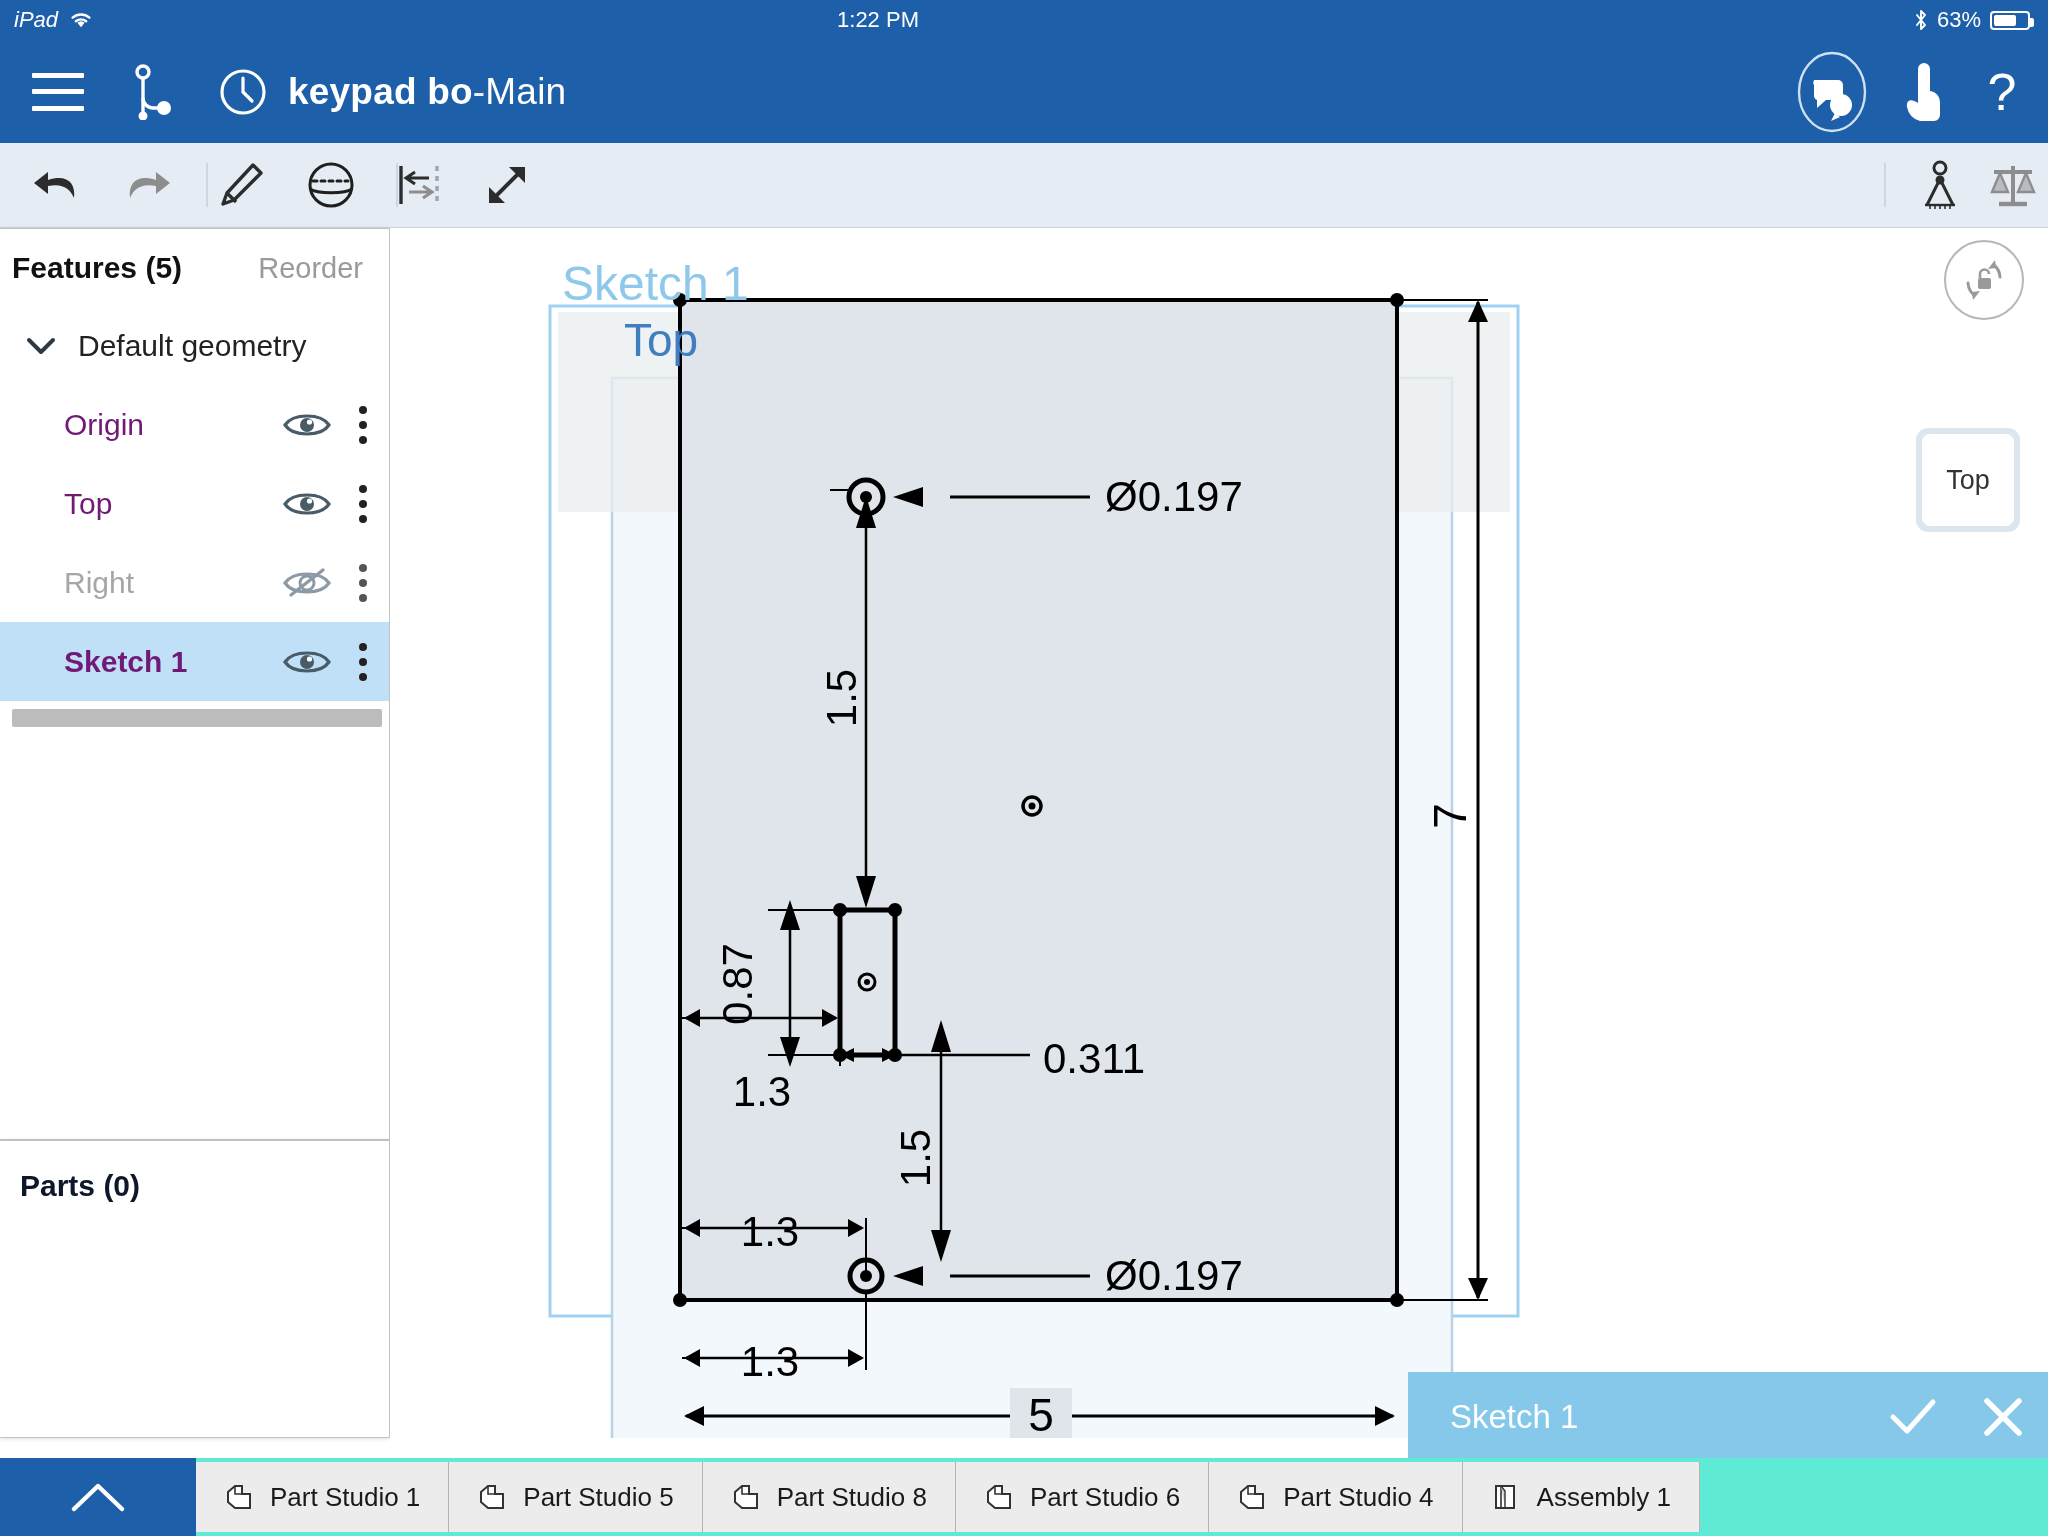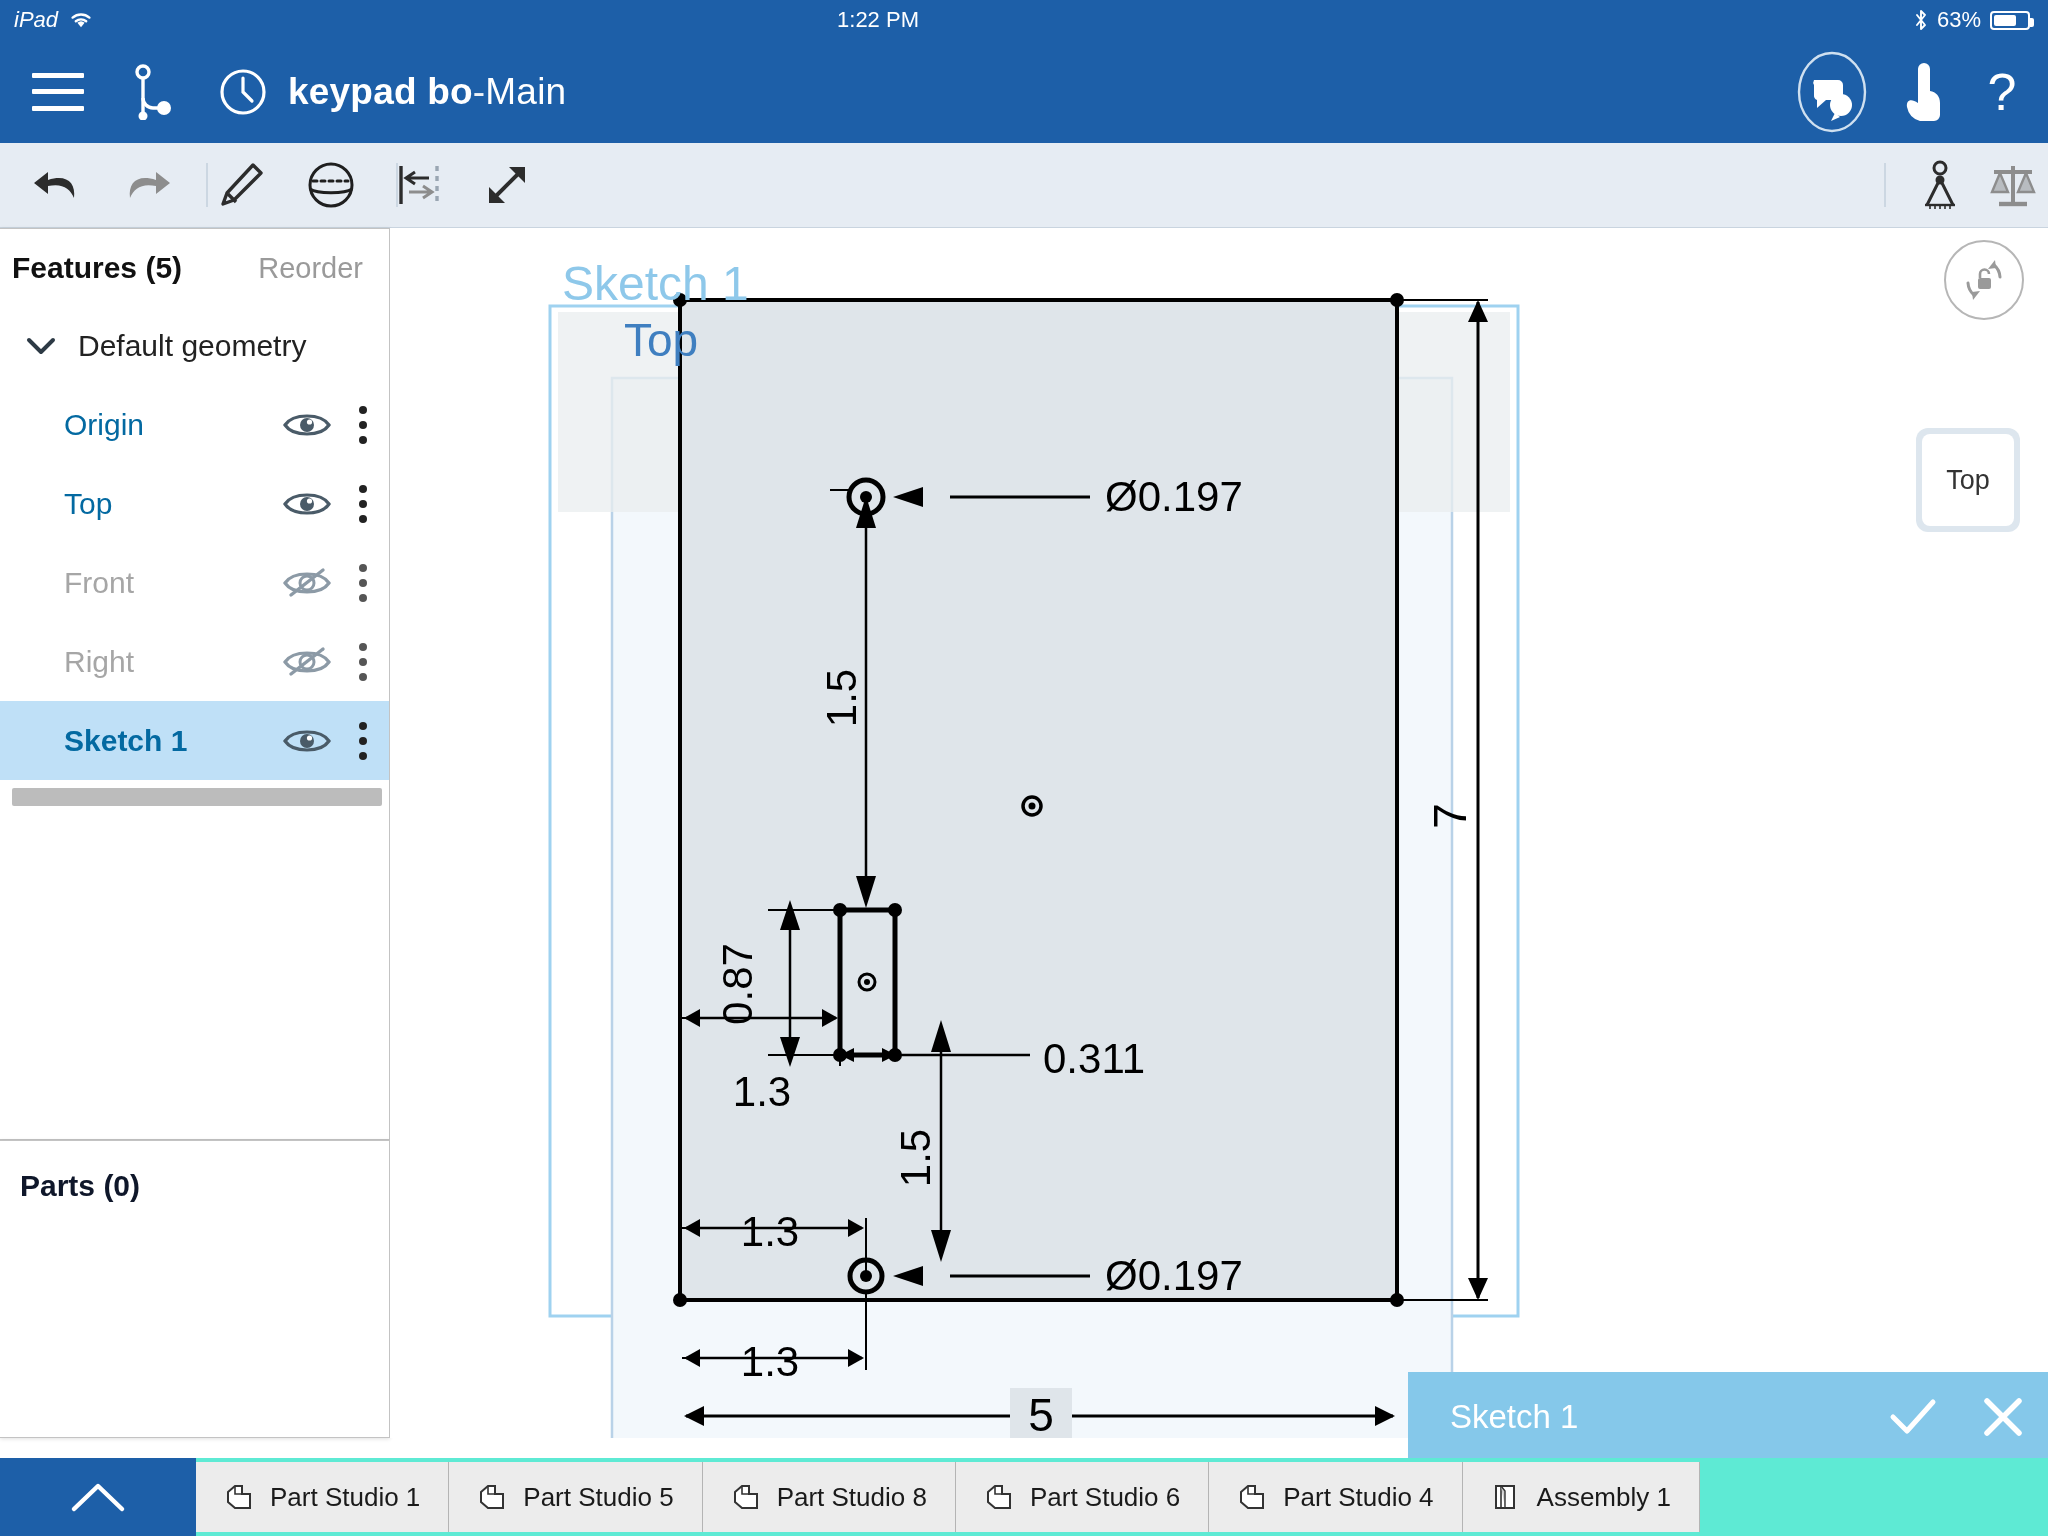--- a/index.html
+++ b/index.html
@@ -66,21 +66,21 @@
   #features-title{font-size:30px;font-weight:700;color:#111;}
   #reorder-btn{font-size:29px;color:#9a9a9a;}
   .grp-row{display:flex;align-items:center;height:78px;padding-left:26px;}
   .chev{width:30px;height:30px;margin-right:22px;display:flex;align-items:center;justify-content:center;}
   .grp-label{font-size:30px;color:#222;}
   .feat-row{
     display:flex;align-items:center;height:79px;padding-left:64px;padding-right:22px;
     position:relative;
   }
   .feat-row.sel{background:#bfe0f7;}
-  .feat-label{font-size:30px;color:#0369a1;flex:1;}
+  .feat-label{font-size:30px;color:#701a75;flex:1;}
   .feat-row.sel .feat-label{font-weight:700;}
   .feat-label.dim{color:#a6a6a6;}
   .eye{width:52px;display:flex;align-items:center;justify-content:center;margin-right:26px;}
   .kebab{width:8px;display:flex;flex-direction:column;gap:7px;align-items:center;}
   .kebab i{width:8px;height:8px;border-radius:50%;background:#222;display:block;}
   .kebab.dim i{background:#555;}
   #scrollbar-h{
     margin:8px 12px 0 12px;height:18px;background:#bcbcbc;border-radius:2px;width:370px;
   }
   #parts-panel{
@@ -333,35 +333,20 @@
           <circle cx="26.5" cy="12" r="2.6" fill="#fff"></circle>
         </svg>
     </span>
     <span class="kebab">
         <i></i>
         <i></i>
         <i></i>
       </span>
   </div>
 
-  <div class="feat-row">
-    <span class="feat-label dim">Front</span>
-    <span class="eye">
-      <svg width="48" height="32" viewBox="0 0 48 32">
-          <path d="M2 16 C10 4 38 4 46 16 C38 28 10 28 2 16z" fill="none" stroke="#8c9aa6" stroke-width="3.2"></path>
-          <circle cx="24" cy="16" r="7" fill="none" stroke="#8c9aa6" stroke-width="3"></circle>
-          <path d="M8 28 L40 3" stroke="#8c9aa6" stroke-width="3.4" stroke-linecap="round"></path>
-        </svg>
-    </span>
-    <span class="kebab dim">
-        <i></i>
-        <i></i>
-        <i></i>
-      </span>
-  </div>
 
   <div class="feat-row">
     <span class="feat-label dim">Right</span>
     <span class="eye">
       <svg width="48" height="32" viewBox="0 0 48 32">
           <path d="M2 16 C10 4 38 4 46 16 C38 28 10 28 2 16z" fill="none" stroke="#8c9aa6" stroke-width="3.2"></path>
           <circle cx="24" cy="16" r="7" fill="none" stroke="#8c9aa6" stroke-width="3"></circle>
           <path d="M8 28 L40 3" stroke="#8c9aa6" stroke-width="3.4" stroke-linecap="round"></path>
         </svg>
     </span>

